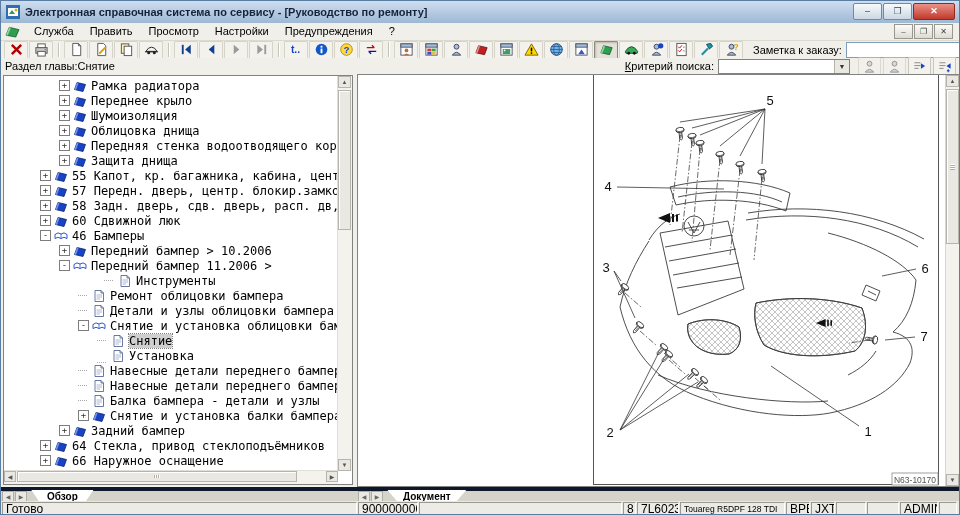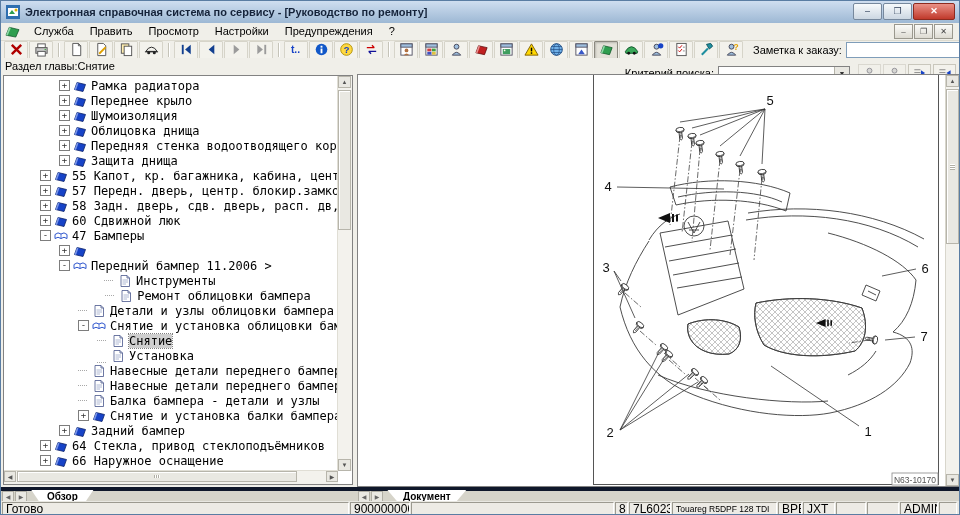--- a/index.html
+++ b/index.html
@@ -31,21 +31,21 @@
   .tb-btn.pressed{border:1px solid #8b897f;background:#e3e1d8;box-shadow:inset 1px 1px 2px rgba(0,0,0,.18);}
   .tb-sep{width:0;height:14px;border-left:1px solid #c6c4b9;border-right:1px solid #ffffff;margin:0 4px;flex:none;}
   .note{display:flex;align-items:center;margin-left:9px;white-space:nowrap;}
   .note-label{margin-right:4px;}
   .note-input{width:168px;height:14px;border:1px solid #7f9db9;font-size:10px;padding:0 2px;
     font-family:"Liberation Sans",sans-serif;}
   
   .subrow{position:absolute;left:0;top:57px;width:100%;height:16px;background:#f0efe9;
     display:flex;align-items:center;box-sizing:border-box;}
   .section-header{padding-left:4px;white-space:nowrap;}
-  .search-box{position:absolute;right:3px;top:7px;height:16px;display:flex;align-items:center;}
+  .search-box{position:absolute;right:3px;top:0;height:16px;display:flex;align-items:center;}
   .search-label{margin-right:4px;}
   .search-label b{text-decoration:underline;font-weight:normal;}
   .combo{width:132px;height:15px;background:#fff;border:1px solid #828282;display:flex;box-sizing:border-box;}
   .combo-value{flex:1;font-size:10px;padding-left:2px;}
   .combo-arrow{width:14px;background:#e8e7e1;border-left:1px solid #b5b3a8;display:flex;align-items:center;justify-content:center;
     font-size:7px;color:#333;}
   .sr-btn{width:21px;height:16px;margin-left:2px;border:1px solid #c9c7bc;background:#f3f2ec;
     display:flex;align-items:center;justify-content:center;}
   .sr-gap{width:6px;}
   
@@ -450,47 +450,48 @@
               <path d="M1.5 10.5 L4 3.5 L5.5 3.9 L3 10.9 Z" fill="#7b96e8"></path>
             </svg>
             <span class="tree-label">60 Сдвижной люк</span>
           </div>
           <div class="tree-row" style="padding-left: 36px;">
             <span class="tree-expand">-</span>
             <svg class="tree-ico" viewBox="0 0 14 14">
               <path d="M1 5.5 Q4 2.5 7 5 Q10 2.5 13 5.5 L13 9.5 Q10 7 7 9.5 Q4 7 1 9.5 Z" fill="#fff" stroke="#1743c7" stroke-width="0.9"></path>
               <path d="M7 5 L7 9.5" stroke="#1743c7" stroke-width="0.7"></path>
             </svg>
-            <span class="tree-label">47 Бамперы</span>
-          </div>
-          <div class="tree-row" style="padding-left: 55px;">
-            <span class="tree-expand">+</span>
-            <svg class="tree-ico" viewBox="0 0 14 14">
-              <path d="M1.5 10.5 L4 3.5 L12.5 5.5 L10 12.5 Z" fill="#1743c7" stroke="#0a1f66" stroke-width="0.8"></path>
-              <path d="M1.5 10.5 L4 3.5 L5.5 3.9 L3 10.9 Z" fill="#7b96e8"></path>
-            </svg>
+            <span class="tree-label">46 Бамперы</span>
+          </div>
+          <div class="tree-row" style="padding-left: 55px;">
+            <span class="tree-expand">+</span>
+            <svg class="tree-ico" viewBox="0 0 14 14">
+              <path d="M1.5 10.5 L4 3.5 L12.5 5.5 L10 12.5 Z" fill="#1743c7" stroke="#0a1f66" stroke-width="0.8"></path>
+              <path d="M1.5 10.5 L4 3.5 L5.5 3.9 L3 10.9 Z" fill="#7b96e8"></path>
+            </svg>
+            <span class="tree-label">Передний бампер &gt; 10.2006</span>
           </div>
           <div class="tree-row" style="padding-left: 55px;">
             <span class="tree-expand">-</span>
             <svg class="tree-ico" viewBox="0 0 14 14">
               <path d="M1 5.5 Q4 2.5 7 5 Q10 2.5 13 5.5 L13 9.5 Q10 7 7 9.5 Q4 7 1 9.5 Z" fill="#fff" stroke="#1743c7" stroke-width="0.9"></path>
               <path d="M7 5 L7 9.5" stroke="#1743c7" stroke-width="0.7"></path>
             </svg>
             <span class="tree-label">Передний бампер 11.2006 &gt;</span>
           </div>
           <div class="tree-row" style="padding-left: 100px;">
             <span class="tree-conn"></span>
             <svg class="tree-ico" viewBox="0 0 14 14">
               <path d="M3 1.5 H9 L11.5 4 V12.5 H3 Z" fill="#fff" stroke="#47568c" stroke-width="0.8"></path>
               <path d="M9 1.5 V4 H11.5" fill="none" stroke="#47568c" stroke-width="0.8"></path>
               <path d="M4.5 6 H10 M4.5 8 H10 M4.5 10 H8" stroke="#9aa6c8" stroke-width="0.8"></path>
             </svg>
             <span class="tree-label">Инструменты</span>
           </div>
-          <div class="tree-row" style="padding-left: 74px; justify-content: center;">
+          <div class="tree-row" style="padding-left: 74px;">
             <span class="tree-conn"></span>
             <svg class="tree-ico" viewBox="0 0 14 14">
               <path d="M3 1.5 H9 L11.5 4 V12.5 H3 Z" fill="#fff" stroke="#47568c" stroke-width="0.8"></path>
               <path d="M9 1.5 V4 H11.5" fill="none" stroke="#47568c" stroke-width="0.8"></path>
               <path d="M4.5 6 H10 M4.5 8 H10 M4.5 10 H8" stroke="#9aa6c8" stroke-width="0.8"></path>
             </svg>
             <span class="tree-label">Ремонт облицовки бампера</span>
           </div>
           <div class="tree-row" style="padding-left: 74px;">
             <span class="tree-conn"></span>
@@ -726,20 +727,20 @@
   </div>
 
   <div class="statusbar" id="statusbar">
       <div class="scell flex">Готово</div>
       <div class="scell" style="width: 60px;">9000000000</div>
       <div class="scell" style="width: 203px;"></div>
       <div class="scell" style="width: 13px;">8</div>
       <div class="scell" style="width: 42px;">7L6023</div>
       <div class="scell small" style="width: 105px;">Touareg R5DPF 128 TDI</div>
       <div class="scell" style="width: 24px;">BPE</div>
-      <div class="scell" style="width: 32px;">JXT</div>
+      <div class="scell" style="width: 24px;">JXT</div>
       <div class="scell" style="width: 30px;"></div>
       <div class="scell" style="width: 32px;"></div>
       <div class="scell" style="width: 38px;">ADMIN</div>
       <div class="scell" style="width: 18px;"></div>
     </div>
 
 </div>
 
 </body></html>

